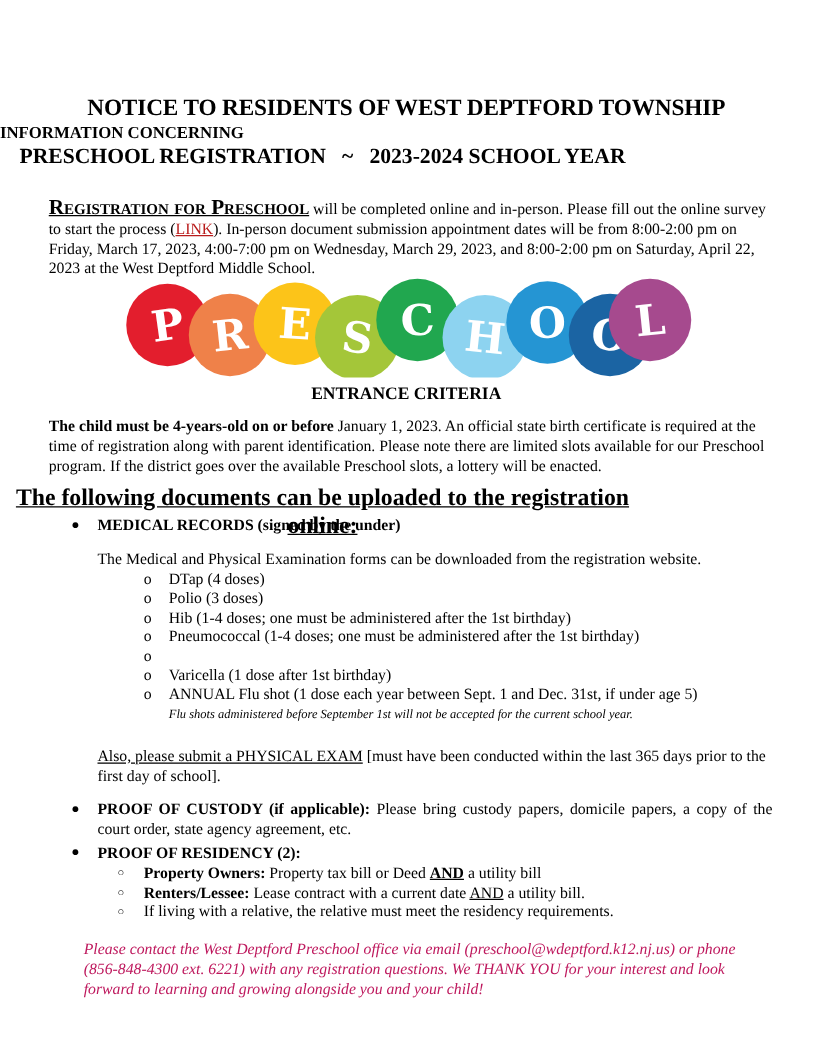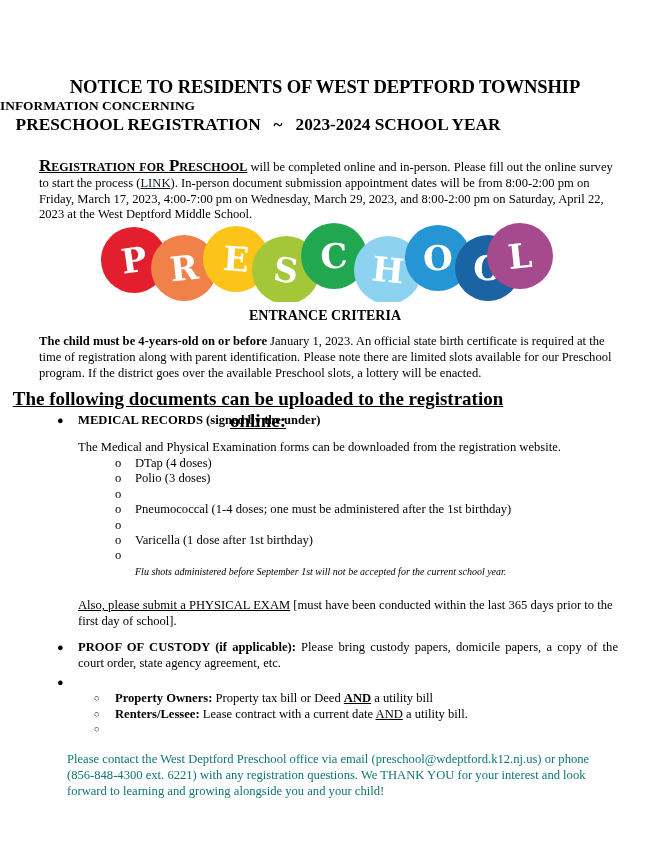--- a/index.html
+++ b/index.html
@@ -8,42 +8,42 @@
     font-family: "Liberation Serif", serif; color: #000;
   }
   .page { position: absolute; left: 0; top: 0; width: 650px; height: 841px; margin-top: 12px; }
   .abs { position: absolute; }
   .title1 { left: 0; width: 650px; top: 65px; text-align: center; font-weight: bold; font-size: 18.6px; line-height: 20px; letter-spacing: -0.1px; }
   .title2 { left: 0; width: 650px; top: 86px; text-align: left; font-weight: bold; font-size: 13.4px; line-height: 16px; }
   .title3 { left: 0; width: 516px; top: 103px; text-align: center; font-weight: bold; font-size: 17.3px; line-height: 20px; white-space: pre; }
   .para { font-size: 12.6px; line-height: 15.8px; }
   .intro { left: 39px; width: 575px; top: 146px; }
   .smallcaps { font-weight: bold; font-variant: small-caps; text-decoration: underline; font-size: 17px; }
-  .link { color: #0f172a; text-decoration: underline; cursor: pointer; }
+  .link { color: #b91c1c; text-decoration: underline; cursor: pointer; }
   .banner { left: 96px; top: 210px; width: 460px; height: 80px; }
   .heading-center { left: 0; width: 650px; text-align: center; font-weight: bold; font-size: 14px; }
   .entrance { top: 296px; }
   .criteria { left: 39px; width: 575px; top: 322px; }
   .docs-head { left: 0; width: 516px; top: 376px; text-align: center; font-weight: bold; font-size: 19px; text-decoration: underline; }
   .b-dot { position: absolute; left: 57px; font-size: 11px; }
   .sec-title { position: absolute; left: 78px; font-weight: bold; font-size: 12.6px; }
   .med-desc { left: 78px; top: 428px; }
   .vlist { left: 78px; top: 444px; width: 540px; }
   .vitem { position: relative; height: 15.4px; font-size: 12.6px; line-height: 15.4px; }
   .vitem .o { position: absolute; left: 37px; }
   .vitem .t { position: absolute; left: 57px; white-space: nowrap; }
   .flu-note { left: 135px; top: 552px; width: 470px; font-style: italic; font-size: 10px; line-height: 15.6px; }
   .physical { left: 78px; top: 586px; width: 540px; }
   .u { text-decoration: underline; }
   .custody { left: 78px; top: 628px; width: 540px; text-align: justify; }
   .rlist { left: 78px; top: 679px; width: 540px; }
   .ritem { position: relative; height: 15.6px; font-size: 12.6px; line-height: 15.6px; }
   .ritem .c { position: absolute; left: 16px; font-size: 9px; }
   .ritem .t { position: absolute; left: 37px; white-space: nowrap; }
-  .contact { left: 67px; top: 740px; width: 540px; color: #0f766e; }
+  .contact { left: 67px; top: 740px; width: 540px; color: #be185d; font-style: italic; }
 </style>
 </head>
 <body>
 
 <div class="page">
 
   <div class="abs title1">NOTICE TO RESIDENTS OF WEST DEPTFORD TOWNSHIP</div>
   <div class="abs title2">INFORMATION CONCERNING</div>
   <div class="abs title3">PRESCHOOL REGISTRATION   ~   2023-2024 SCHOOL YEAR</div>
 
@@ -104,55 +104,59 @@
       <div class="vitem">
         <span class="o">o</span>
         <span class="t">DTap (4 doses)</span>
       </div>
       <div class="vitem">
         <span class="o">o</span>
         <span class="t">Polio (3 doses)</span>
       </div>
       <div class="vitem">
         <span class="o">o</span>
+        <span class="t">Hib (1-4 doses; one must be administered after the 1st birthday)</span>
       </div>
       <div class="vitem">
         <span class="o">o</span>
         <span class="t">Pneumococcal (1-4 doses; one must be administered after the 1st birthday)</span>
       </div>
       <div class="vitem">
         <span class="o">o</span>
       </div>
       <div class="vitem">
         <span class="o">o</span>
         <span class="t">Varicella (1 dose after 1st birthday)</span>
       </div>
       <div class="vitem">
         <span class="o">o</span>
+        <span class="t">ANNUAL Flu shot (1 dose each year between Sept. 1 and Dec. 31st, if under age 5)</span>
       </div>
     </div>
   <div class="abs flu-note">Flu shots administered before September 1st will not be accepted for the current school year.</div>
   <div class="abs para physical">
     <span class="u">Also, please submit a PHYSICAL EXAM</span><span> [must have been conducted within the last 365 days prior to the first day of school].</span>
   </div>
 
   <span class="b-dot" style="top:629px">●</span>
   <div class="abs para custody">
     <b>PROOF OF CUSTODY (if applicable):</b><span>  Please bring custody papers, domicile papers, a copy of the court order, state agency agreement, etc.</span>
   </div>
 
   <span class="b-dot" style="top:664px">●</span>
+  <span class="sec-title" style="top:663px">PROOF OF RESIDENCY (2):</span>
   <div class="abs rlist" id="rlist">
       <div class="ritem">
         <span class="c">○</span>
         <span class="t"><b>Property Owners:</b><span> Property tax bill or Deed </span><span class="u" style="font-weight: bold;">AND</span><span> a utility bill</span></span>
       </div>
       <div class="ritem">
         <span class="c">○</span>
         <span class="t"><b>Renters/Lessee:</b><span> Lease contract with a current date </span><span class="u">AND</span><span> a utility bill.</span></span>
       </div>
       <div class="ritem">
         <span class="c">○</span>
+        <span class="t"><b></b><span>If living with a relative, the relative must meet the residency requirements.</span><span class="u"></span><span></span></span>
       </div>
     </div>
 
   <div class="abs para contact">Please contact the West Deptford Preschool office via email (preschool@wdeptford.k12.nj.us) or phone (856-848-4300 ext. 6221) with any registration questions. We THANK YOU for your interest and look forward to learning and growing alongside you and your child!</div>
 </div>
 
 </body></html>

